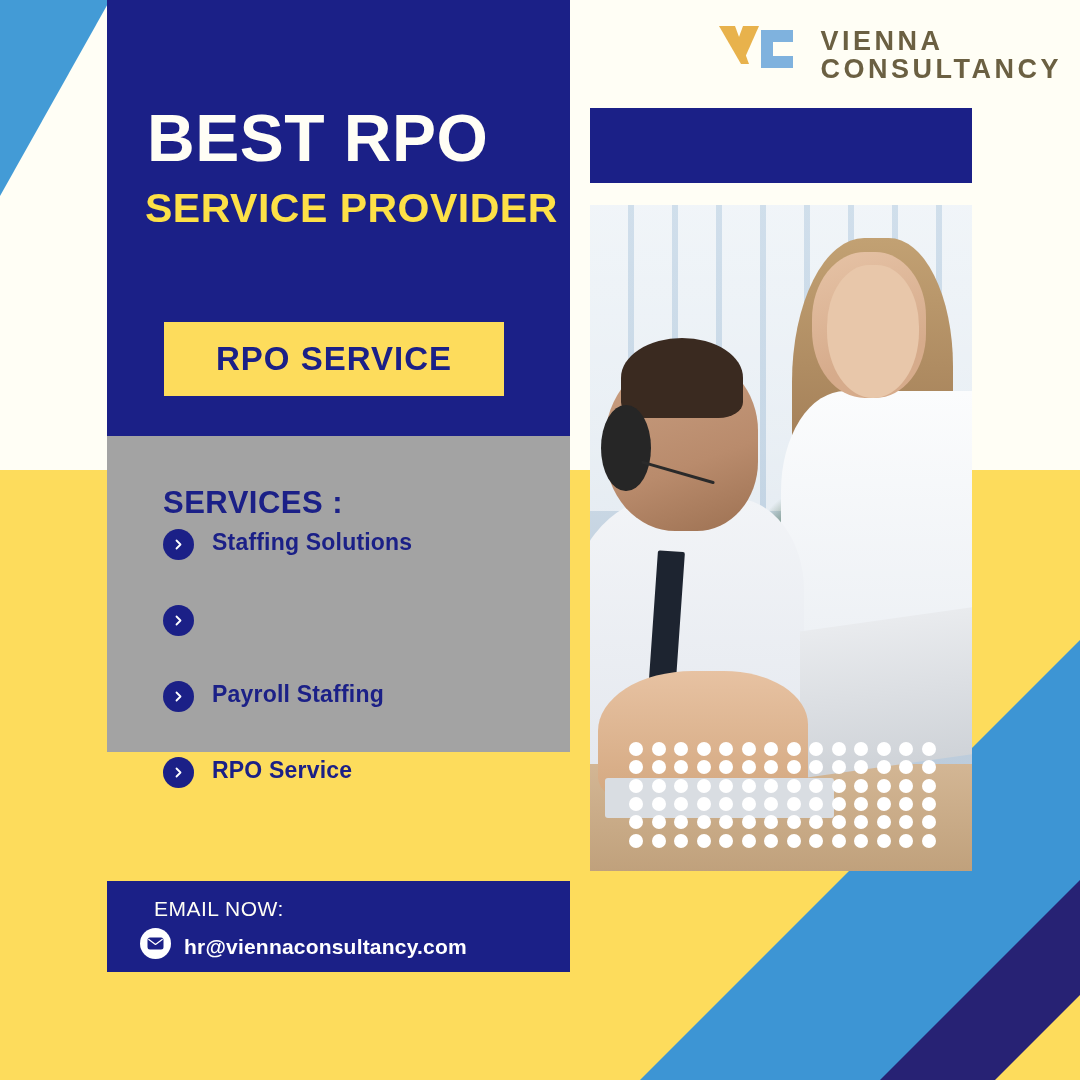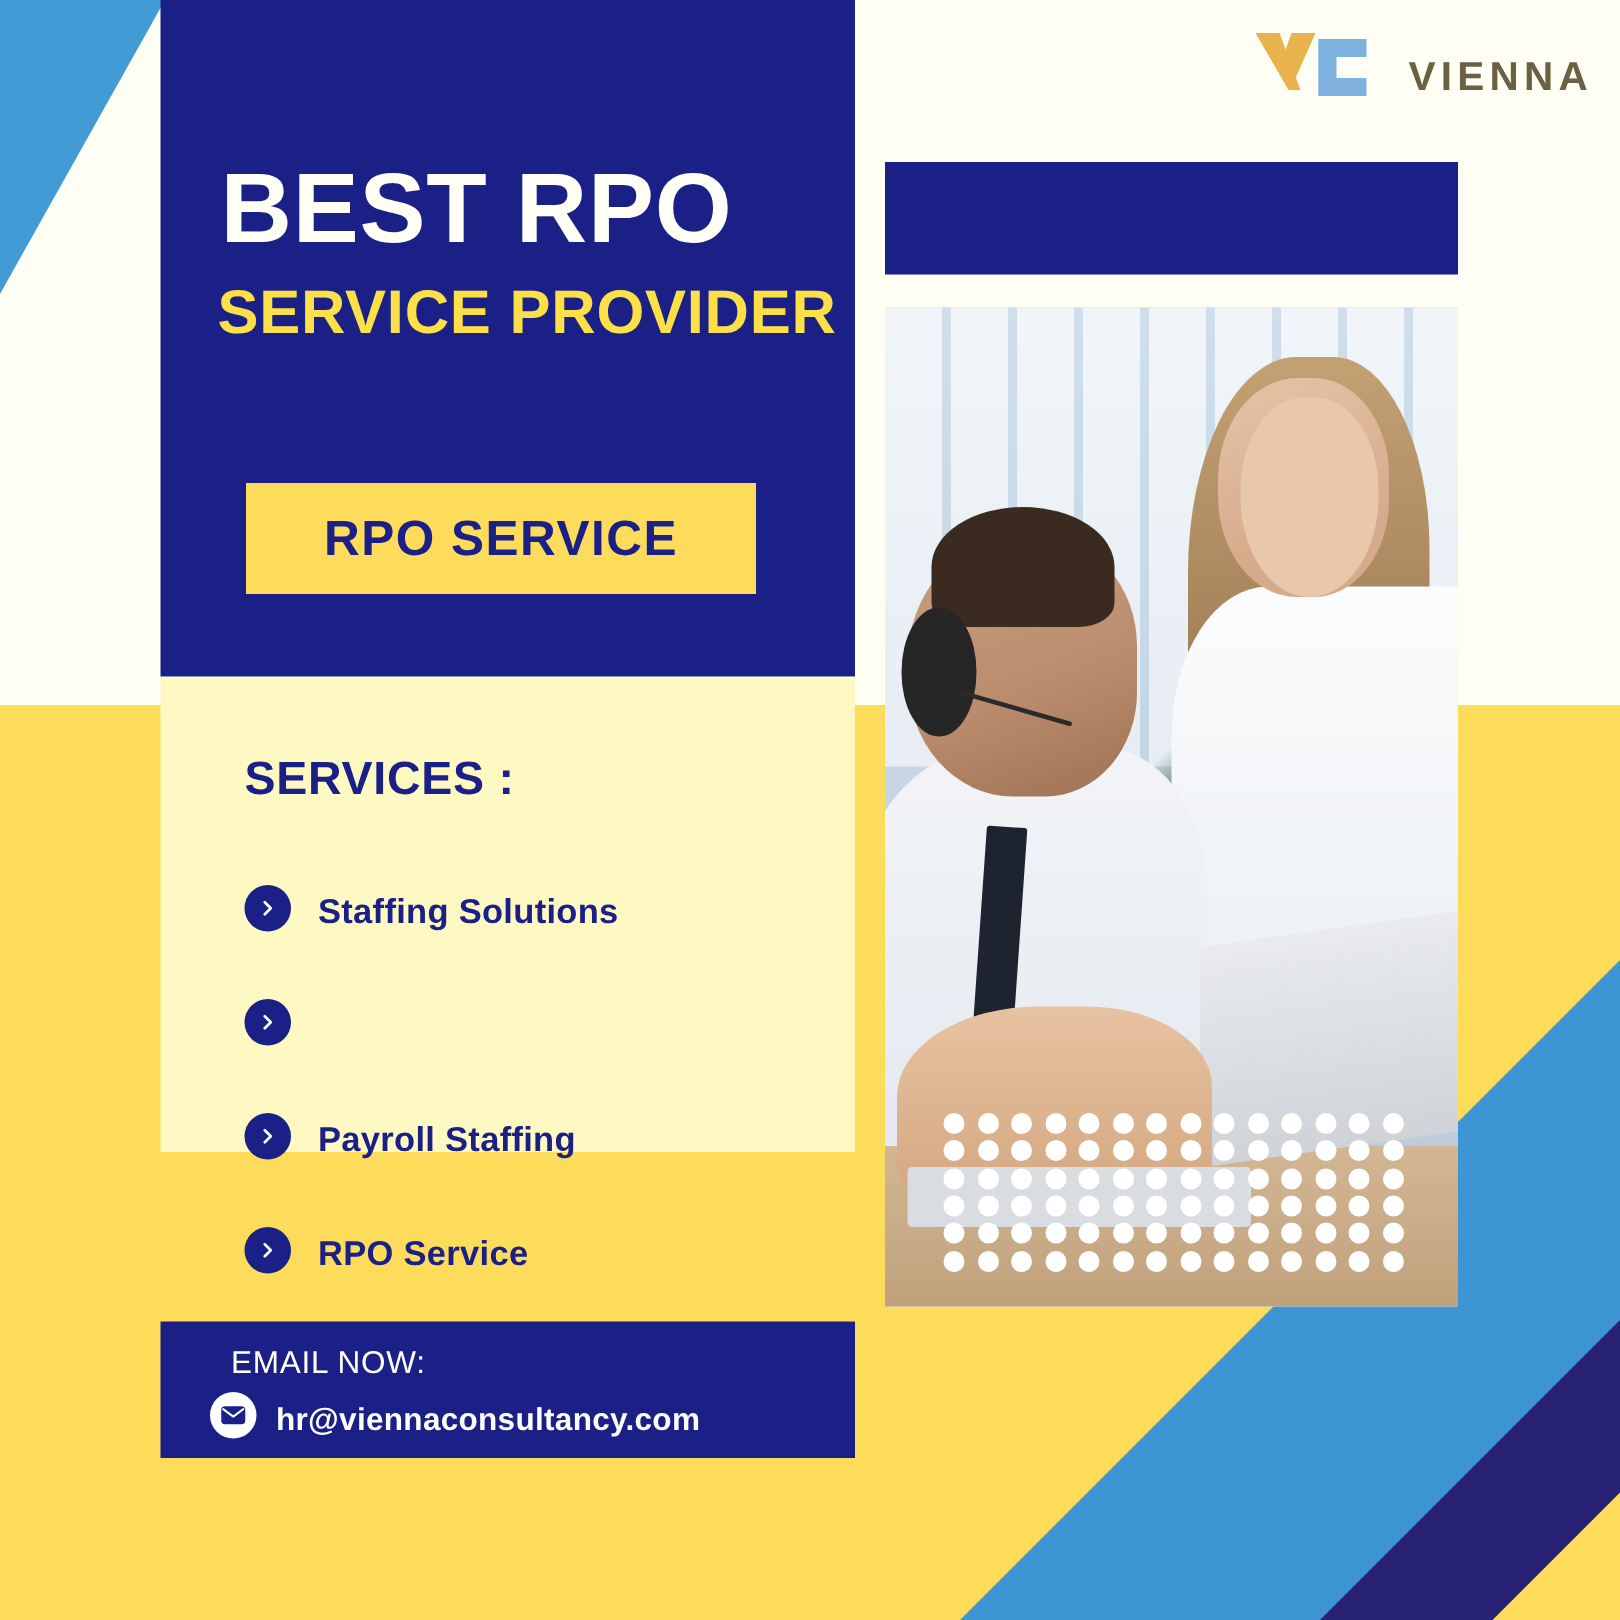--- a/index.html
+++ b/index.html
@@ -121,43 +121,43 @@
     justify-content: center;
     border: none;
     cursor: pointer;
     font-family: "Liberation Sans", sans-serif;
     padding: 0;
   }
 
   
   .services-panel {
     position: absolute;
-    left: 107px; top: 452px;
+    left: 107px; top: 436px;
     width: 463px; height: 316px;
-    background: #fef9c3;
+    background: #a3a3a3;
     z-index: 4;
   }
   .services-heading {
     position: absolute;
     left: 56px; top: 49px;
     color: #1B2087;
     font-size: 31px;
     font-weight: bold;
     letter-spacing: 0.5px;
   }
   .service-list {
     position: absolute;
     left: 56px; top: 93px;
     width: 400px;
     margin: 0; padding: 0;
     list-style: none;
   }
   .service-item {
     display: flex;
-    align-items: flex-end;
+    align-items: flex-start;
     height: 76px;
     gap: 18px;
   }
   .bullet-icon {
     flex: 0 0 auto;
     width: 31px; height: 31px;
     border-radius: 50%;
     background: #1B2087;
     display: flex;
     align-items: center;
@@ -376,20 +376,21 @@
 
   <div class="logo">
     <svg class="logo-mark" viewBox="0 0 92 58">
       <polygon points="4,4 20,4 34,42 26,42" fill="#E8B24C"></polygon>
       <polygon points="44,4 28,4 20,26 28,40" fill="#E8B24C"></polygon>
       <polygon points="46,8 78,8 78,20 56,20 56,34 78,34 78,46 46,46" fill="#7FB2DE"></polygon>
       <polygon points="46,8 58,8 58,46 46,46" fill="#7FB2DE"></polygon>
     </svg>
     <div class="logo-words">
       <span class="logo-line">VIENNA</span>
+      <span class="logo-line">CONSULTANCY</span>
     </div>
   </div>
 
   <div class="hero-panel">
     <div class="hero-title">BEST RPO</div>
     <div class="hero-subtitle">SERVICE PROVIDER</div>
     <button class="cta-button">RPO SERVICE</button>
   </div>
 
   <div class="services-panel">

